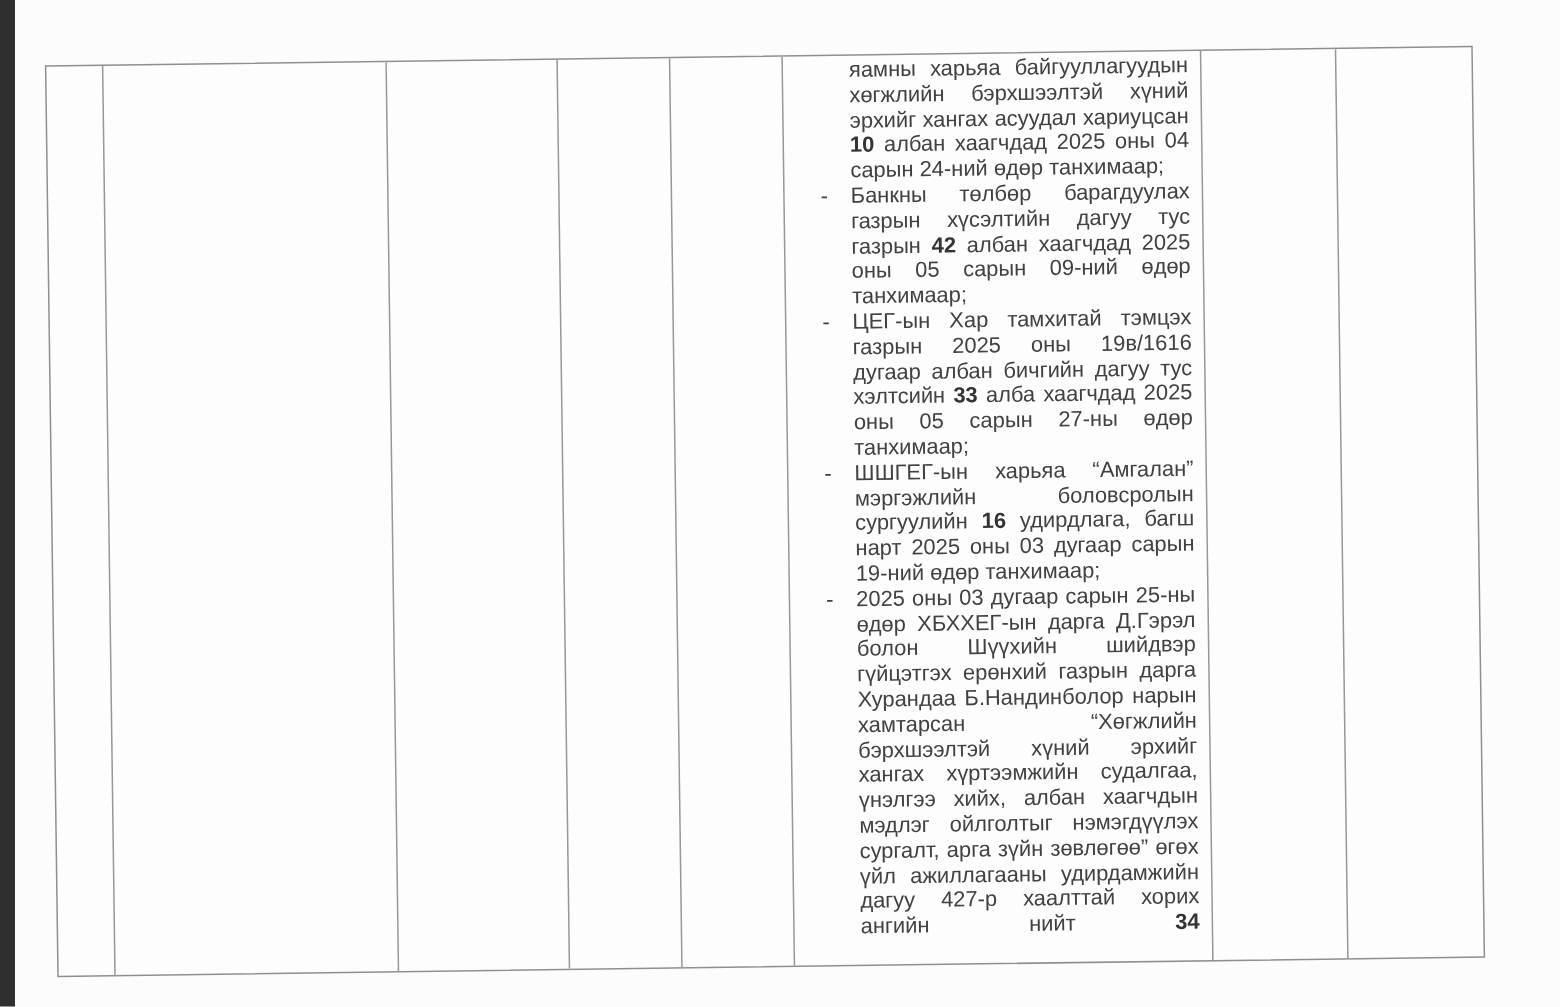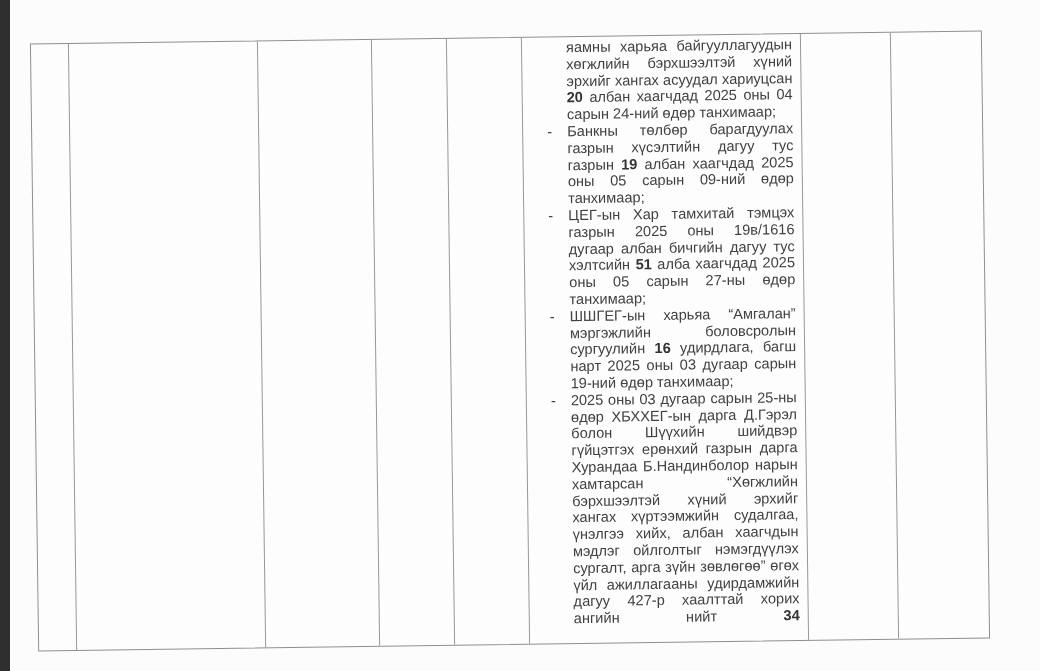--- a/index.html
+++ b/index.html
@@ -61,22 +61,22 @@
 <div class="scan-edge"></div>
 
 <div class="doc-table">
   <div class="cell"></div>
   <div class="cell"></div>
   <div class="cell"></div>
   <div class="cell"></div>
   <div class="cell"></div>
   <div class="cell notes-cell">
     <div>
-        <div class="item"><span>яамны харьяа байгууллагуудын хөгжлийн бэрхшээлтэй хүний эрхийг хангах асуудал хариуцсан </span><b>20</b><span> албан хаагчдад 2025 оны 04 сарын 24-ний өдөр танхимаар;</span></div>
-        <div class="item"><span class="dash">-</span><span>Банкны төлбөр барагдуулах газрын хүсэлтийн дагуу тус газрын </span><b>19</b><span> албан хаагчдад 2025 оны 05 сарын 09-ний өдөр танхимаар;</span></div>
-        <div class="item"><span class="dash">-</span><span>ЦЕГ-ын Хар тамхитай тэмцэх газрын 2025 оны 19в/1616 дугаар албан бичгийн дагуу тус хэлтсийн </span><b>51</b><span> алба хаагчдад 2025 оны 05 сарын 27-ны өдөр танхимаар;</span></div>
+        <div class="item"><span>яамны харьяа байгууллагуудын хөгжлийн бэрхшээлтэй хүний эрхийг хангах асуудал хариуцсан </span><b>10</b><span> албан хаагчдад 2025 оны 04 сарын 24-ний өдөр танхимаар;</span></div>
+        <div class="item"><span class="dash">-</span><span>Банкны төлбөр барагдуулах газрын хүсэлтийн дагуу тус газрын </span><b>42</b><span> албан хаагчдад 2025 оны 05 сарын 09-ний өдөр танхимаар;</span></div>
+        <div class="item"><span class="dash">-</span><span>ЦЕГ-ын Хар тамхитай тэмцэх газрын 2025 оны 19в/1616 дугаар албан бичгийн дагуу тус хэлтсийн </span><b>33</b><span> алба хаагчдад 2025 оны 05 сарын 27-ны өдөр танхимаар;</span></div>
         <div class="item"><span class="dash">-</span><span>ШШГЕГ-ын харьяа “Амгалан” мэргэжлийн боловсролын сургуулийн </span><b>16</b><span> удирдлага, багш нарт 2025 оны 03 дугаар сарын 19-ний өдөр танхимаар;</span></div>
         <div class="item continued"><span class="dash">-</span><span>2025 оны 03 дугаар сарын 25-ны өдөр ХБХХЕГ-ын дарга Д.Гэрэл болон Шүүхийн шийдвэр гүйцэтгэх ерөнхий газрын дарга Хурандаа Б.Нандинболор нарын хамтарсан “Хөгжлийн бэрхшээлтэй хүний эрхийг хангах хүртээмжийн судалгаа, үнэлгээ хийх, албан хаагчдын мэдлэг ойлголтыг нэмэгдүүлэх сургалт, арга зүйн зөвлөгөө” өгөх үйл ажиллагааны удирдамжийн дагуу 427-р хаалттай хорих ангийн нийт </span><b>34</b></div>
       </div>
   </div>
   <div class="cell"></div>
   <div class="cell"></div>
 </div>
 
 </body></html>

